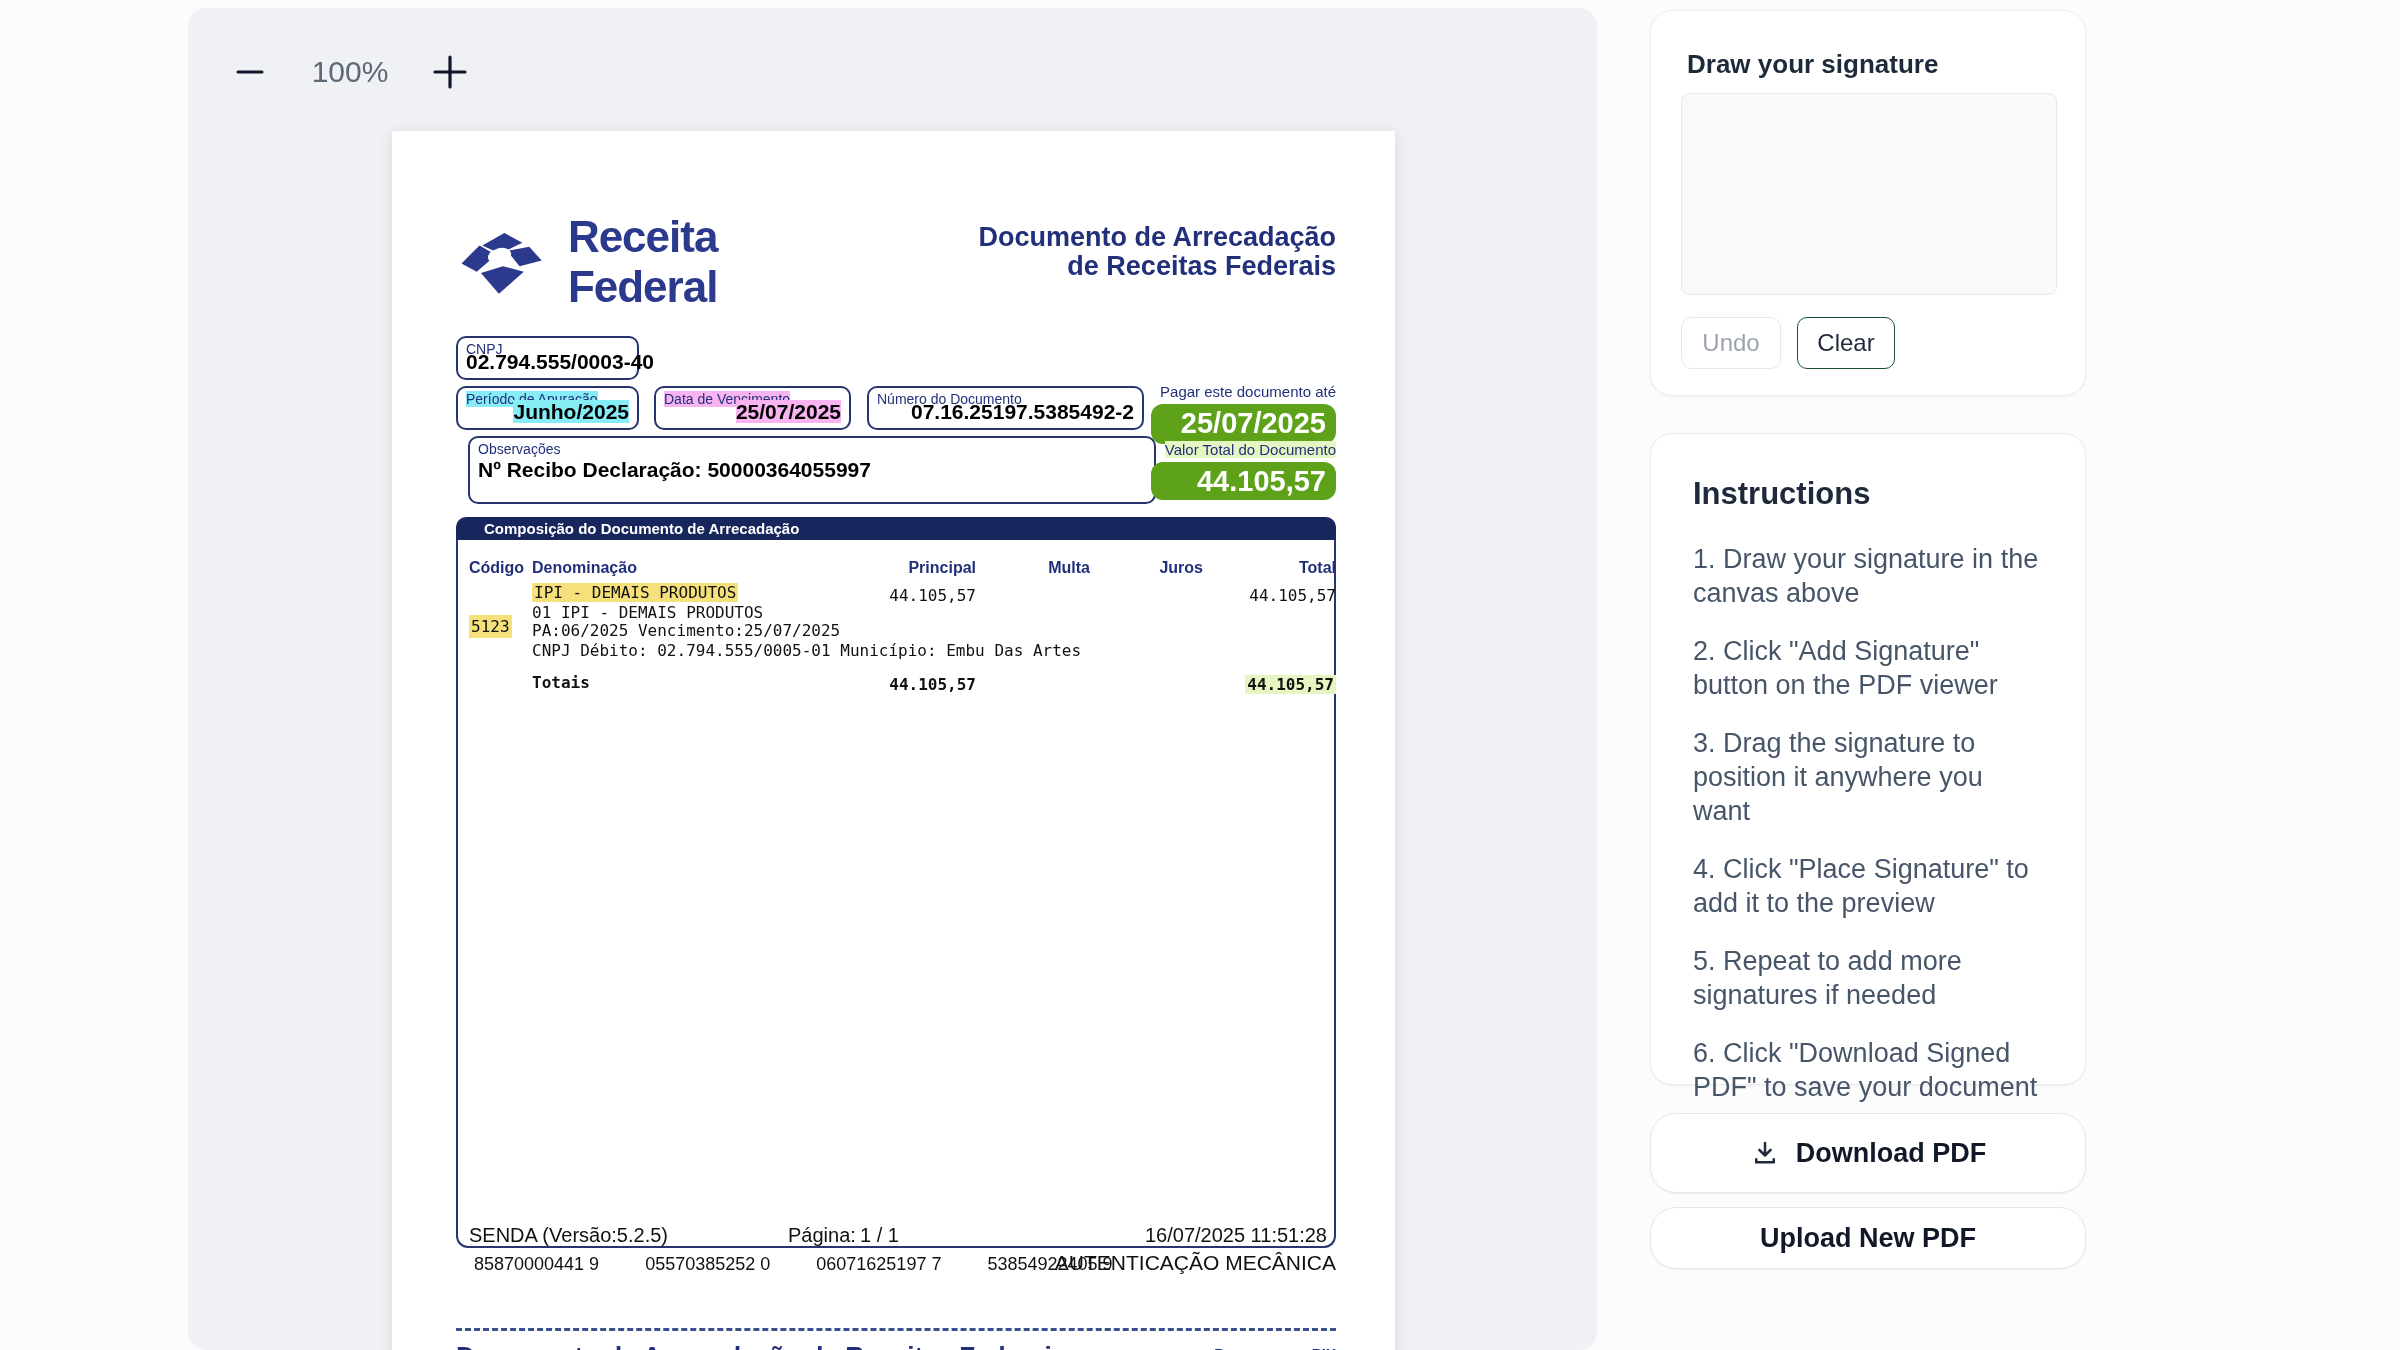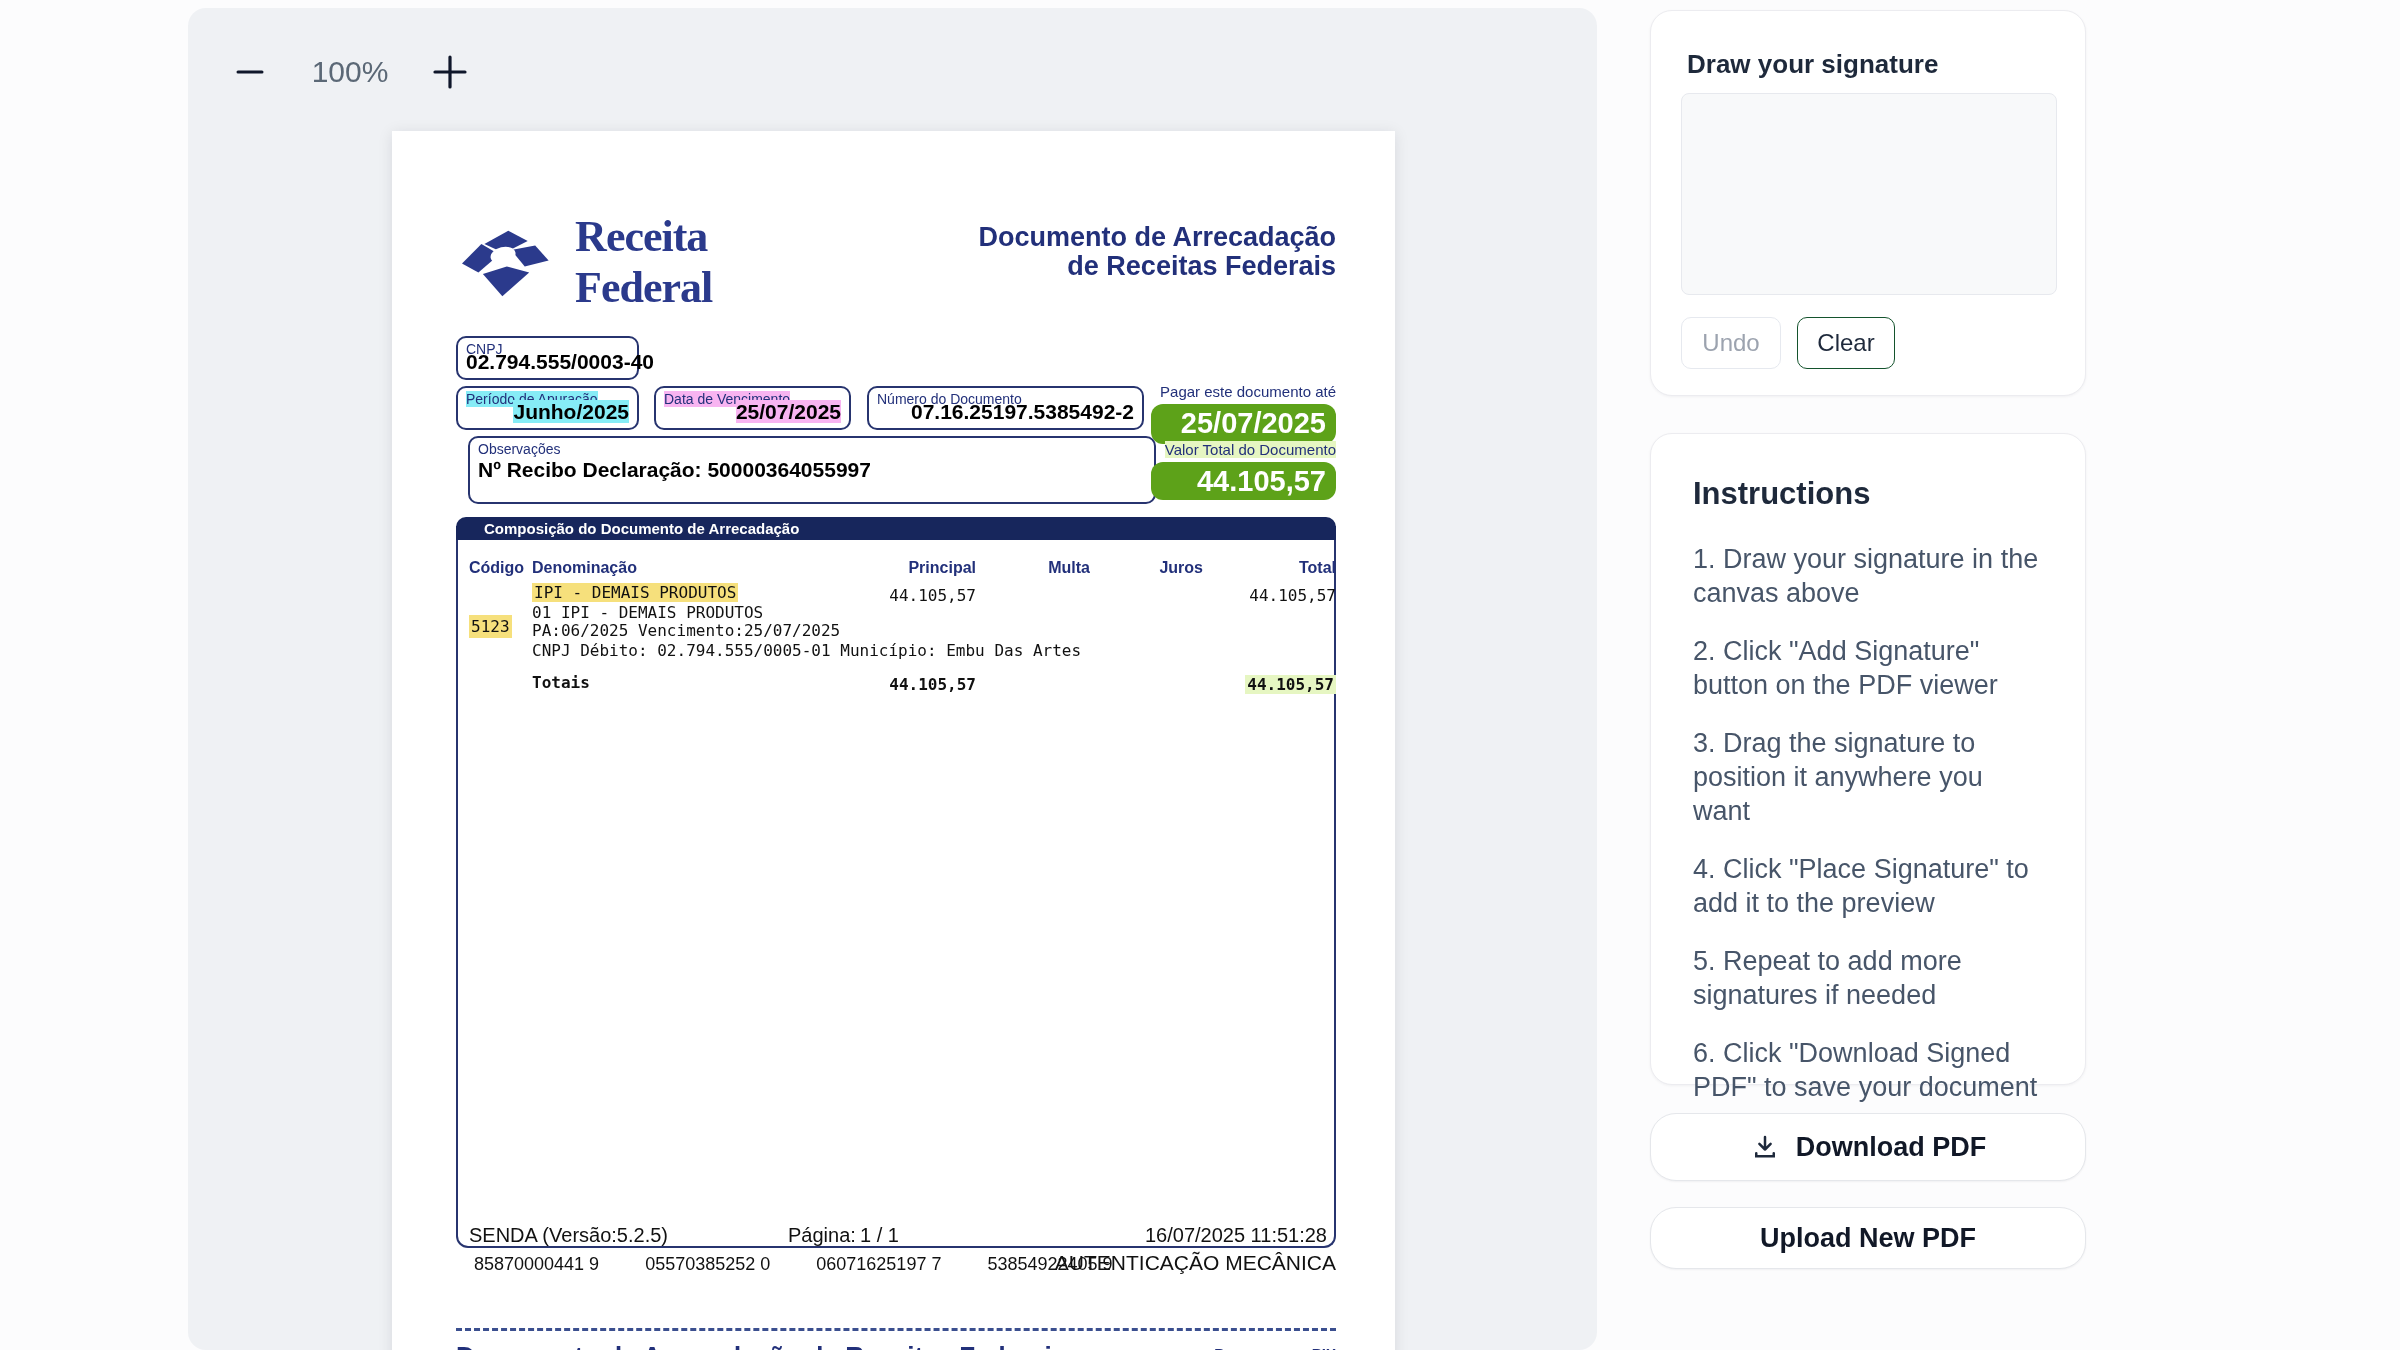--- a/index.html
+++ b/index.html
@@ -77,21 +77,21 @@
       <svg width="40" height="40" viewBox="0 0 40 40">
         <line x1="5" y1="20" x2="35" y2="20" stroke="#0f172a" stroke-width="3.2" stroke-linecap="round"></line>
         <line x1="20" y1="5" x2="20" y2="35" stroke="#0f172a" stroke-width="3.2" stroke-linecap="round"></line>
       </svg>
     </button>
   </div>
 </div>
 
 <div class="page">
 
-  <div class="abs" style="left:64px; top:83px; width:380px; height:95px; display:flex; align-items:center; gap:22px;font-family:Liberation Serif, serif;">
+  <div class="abs" style="left:64px; top:83px; width:380px; height:95px; display:flex; align-items:center; gap:22px;">
     <svg width="104" height="92" viewBox="0 0 130 100">
       <polygon points="38,26 70,8 96,22 64,38" fill="#2b3a8c"></polygon>
       <polygon points="8,52 34,26 58,40 30,64" fill="#2b3a8c"></polygon>
       <polygon points="74,34 106,28 124,48 92,56" fill="#2b3a8c"></polygon>
       <polygon points="36,66 68,56 98,64 62,96" fill="#2b3a8c"></polygon>
       <ellipse cx="63" cy="41" rx="17" ry="11" fill="#ffffff" transform="rotate(-14 63 41)"></ellipse>
     </svg>
     <span style="font-size:44px; font-weight:bold; color:#2b3a8c; letter-spacing:-1px;">Receita Federal</span>
   </div>
 
@@ -182,21 +182,21 @@
   <ul class="steps">
     <li>1. Draw your signature in the canvas above</li>
     <li>2. Click "Add Signature" button on the PDF viewer</li>
     <li>3. Drag the signature to position it anywhere you want</li>
     <li>4. Click "Place Signature" to add it to the preview</li>
     <li>5. Repeat to add more signatures if needed</li>
     <li>6. Click "Download Signed PDF" to save your document</li>
   </ul>
 </div>
 
-<button class="big-btn" style="top:1113px; height:68px;">
+<button class="big-btn" style="top:1113px; height:80px;">
   <svg width="30" height="30" viewBox="0 0 24 24" fill="none">
     <path d="M12 4v10m0 0l-4.5-4.5M12 14l4.5-4.5" stroke="#1e293b" stroke-width="2" stroke-linecap="round" stroke-linejoin="round"></path>
     <path d="M5 17v2.3h14V17" stroke="#1e293b" stroke-width="2" stroke-linecap="round"></path>
   </svg>
   <span>Download PDF</span>
 </button>
 
 <button class="big-btn" style="top:1207px; height:62px;">
   <span>Upload New PDF</span>
 </button>

